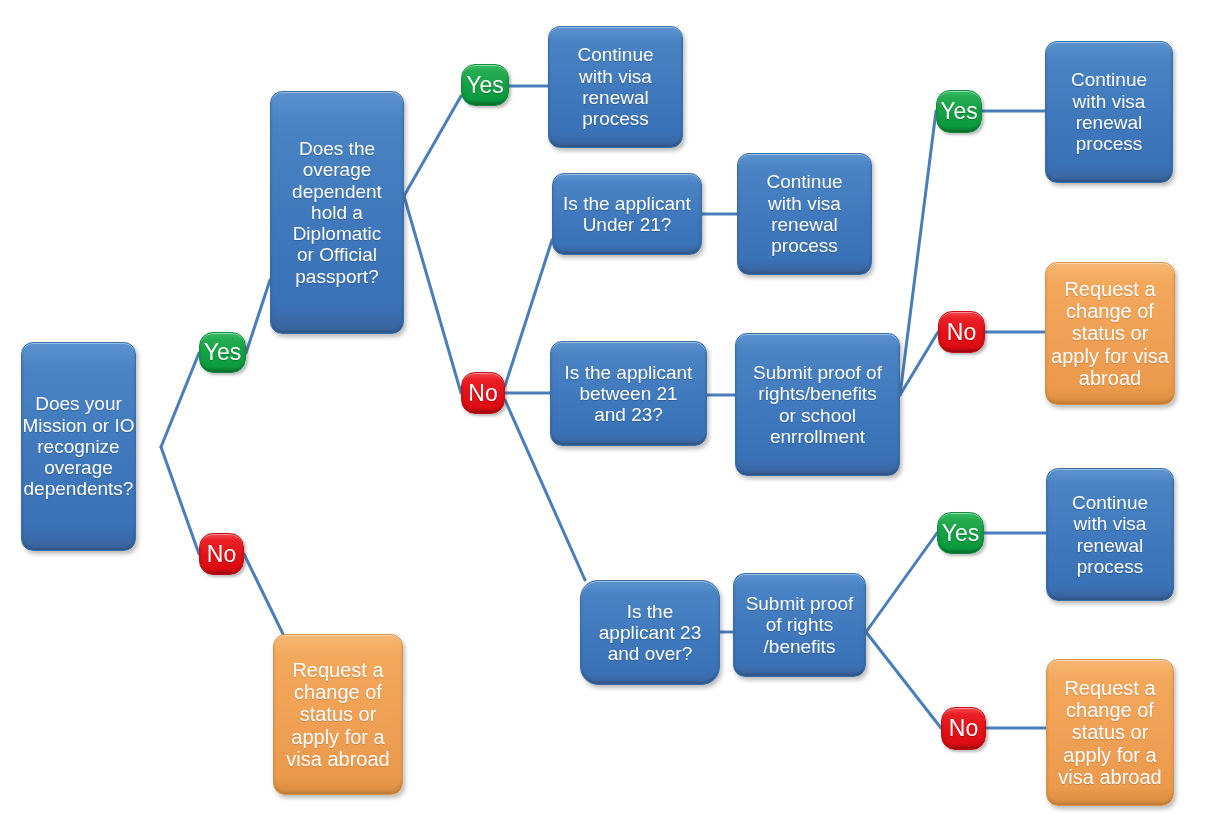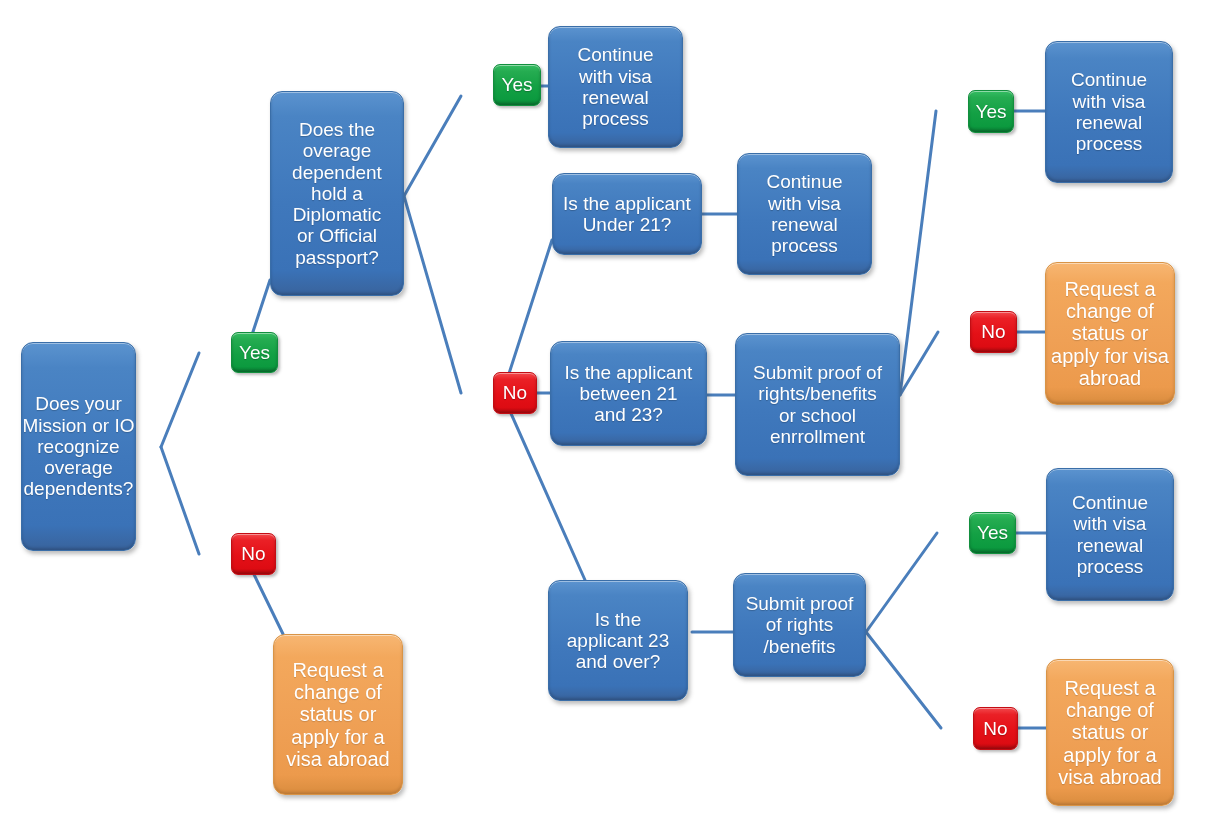--- a/index.html
+++ b/index.html
@@ -72,24 +72,23 @@
     font-size: 20px;
   }
   
   .badge {
     position: absolute;
     box-sizing: border-box;
     display: flex;
     align-items: center;
     justify-content: center;
     color: #ffffff;
-    font-size: 19px;
-    border-radius: 7px;
+    font-size: 23px;
+    border-radius: 14px;
     z-index: 8;
-    margin-left: 32px;
   }
   .badge.yes {
     background: linear-gradient(to bottom,
         #35bd63 0%,
         #25ac51 16%,
         #13a044 55%,
         #0c9a3f 86%,
         #0a7f35 100%);
     border: 1px solid #128f3e;
     box-shadow:
@@ -141,21 +140,21 @@
       <polyline points="984,533 1046,533" fill="none" stroke="#4a7ebb" stroke-width="3" stroke-linecap="round" stroke-linejoin="round"></polyline>
       <polyline points="986,728 1046,728" fill="none" stroke="#4a7ebb" stroke-width="3" stroke-linecap="round" stroke-linejoin="round"></polyline>
     </svg>
 
   <div id="node-layer">
       <div class="node blue" style="left: 21px; top: 342px; width: 115px; height: 209px;">Does your
 Mission or IO
 recognize
 overage
 dependents?</div>
-      <div class="node blue" style="left: 270px; top: 91px; width: 134px; height: 205px;">Does the
+      <div class="node blue" style="left: 270px; top: 91px; width: 134px; height: 243px;">Does the
 overage
 dependent
 hold a
 Diplomatic
 or Official
 passport?</div>
       <div class="node blue" style="left: 548px; top: 26px; width: 135px; height: 122px;">Continue
 with visa
 renewal
 process</div>
@@ -174,21 +173,21 @@
 enrrollment</div>
       <div class="node blue" style="left: 1045px; top: 41px; width: 128px; height: 142px;">Continue
 with visa
 renewal
 process</div>
       <div class="node orange" style="left: 1045px; top: 262px; width: 130px; height: 143px;">Request a
 change of
 status or
 apply for visa
 abroad</div>
-      <div class="node blue" style="left: 548px; top: 580px; width: 140px; height: 121px;">Is the
+      <div class="node blue" style="left: 580px; top: 580px; width: 140px; height: 105px; border-radius: 18px;">Is the
 applicant 23
 and over?</div>
       <div class="node blue" style="left: 733px; top: 573px; width: 133px; height: 104px;">Submit proof
 of rights
 /benefits</div>
       <div class="node blue" style="left: 1046px; top: 468px; width: 128px; height: 133px;">Continue
 with visa
 renewal
 process</div>
       <div class="node orange" style="left: 1046px; top: 659px; width: 128px; height: 147px;">Request a

